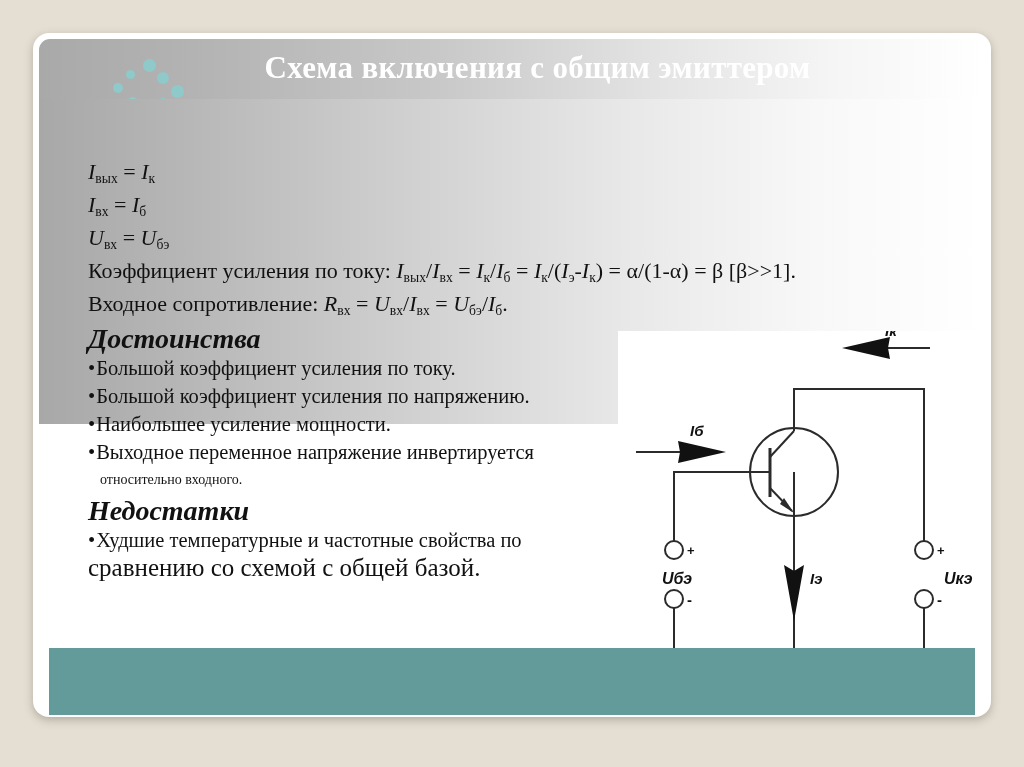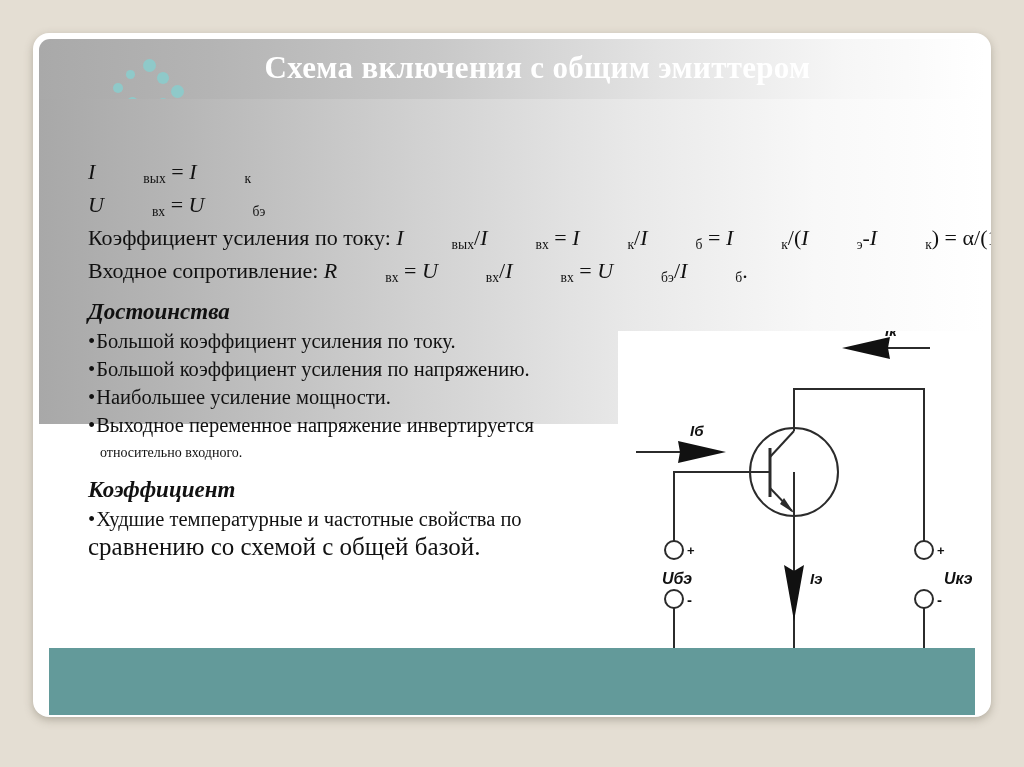--- a/index.html
+++ b/index.html
@@ -100,28 +100,27 @@
   .content .wide {
     width: 925px;
   }
   .fml i, .ital { font-style: italic; }
   sub {
     font-size: 0.62em;
     vertical-align: baseline;
     position: relative;
     top: 0.32em;
     font-style: normal;
-    margin-left: 48px;
   }
   .sect-head {
     font-weight: bold;
     font-style: italic;
-    font-size: 23px;
+    font-size: 28px;
     line-height: 30px;
-    margin-top: 8px;
+    margin-top: 2px;
   }
   .bullet-row {
     font-size: 20.5px;
     line-height: 28px;
     white-space: nowrap;
   }
   .bullet-row .bl { margin-right: 1px; }
   .cont-line { font-size: 14px; line-height: 28px; padding-left: 12px; }
   .wrap-line { font-size: 25px; line-height: 28px; }
 
@@ -168,20 +167,25 @@
   <div class="body-gradient"></div>
 
   <div class="content">
 
     <div class="fml">
       <i>I</i><sub>вых</sub>
       <span>=</span>
       <i>I</i><sub>к</sub>
     </div>
 
+    <div class="fml">
+      <i>I</i><sub>вх</sub>
+      <span>=</span>
+      <i>I</i><sub>б</sub>
+    </div>
 
     <div class="fml">
       <i>U</i><sub>вх</sub>
       <span>=</span>
       <i>U</i><sub>бэ</sub>
     </div>
 
 
     <div class="fml wide">
       <span>Коэффициент усиления по току: </span><i>I</i><sub>вых</sub><span>/</span><i>I</i><sub>вх</sub><span> = </span><i>I</i><sub>к</sub><span>/</span><i>I</i><sub>б</sub><span> = </span><i>I</i><sub>к</sub><span>/(</span><i>I</i><sub>э</sub><span>-</span><i>I</i><sub>к</sub><span>) = </span><span>α/(1-α)</span><span> = </span><span>β [β&gt;&gt;1].</span>
@@ -200,21 +204,21 @@
       <span class="bl">•</span><span>Большой коэффициент усиления по напряжению.</span>
     </div>
     <div class="bullet-row">
       <span class="bl">•</span><span>Наибольшее усиление мощности.</span>
     </div>
     <div class="bullet-row">
       <span class="bl">•</span><span>Выходное переменное напряжение инвертируется</span>
     </div>
     <div class="cont-line">относительно входного.</div>
 
-    <div class="sect-head">Коэффициент</div>
+    <div class="sect-head">Недостатки</div>
     <div class="bullet-row">
       <span class="bl">•</span><span>Худшие температурные и частотные свойства по</span>
     </div>
     <div class="wrap-line">сравнению со схемой с общей базой.</div>
 
   </div>
 
   <div class="circuit-panel">
     <svg class="circuit-svg" width="367" height="347" viewBox="0 0 367 347">
       <rect x="0" y="0" width="367" height="347" fill="#ffffff"></rect>

